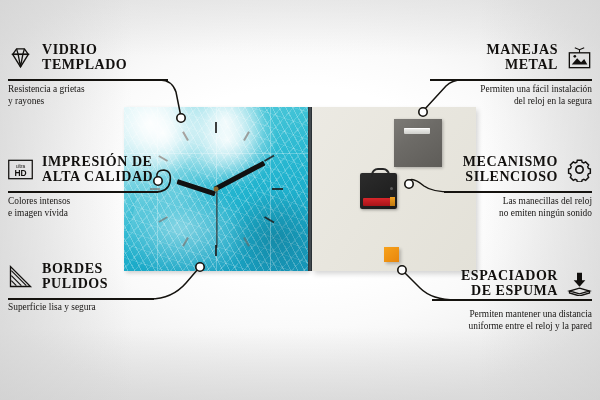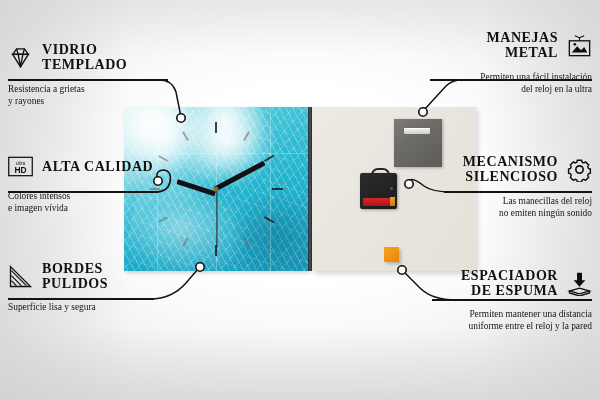--- a/index.html
+++ b/index.html
@@ -273,20 +273,21 @@
   <div class="feature left" style="top:154px">
     <div class="f-head">
       <span class="ico">
         <svg viewBox="0 0 34 28">
           <rect x="1" y="1.5" width="32" height="25" fill="none" stroke="#12100e" stroke-width="1.7"></rect>
           <text x="17" y="11.5" text-anchor="middle" font-family="Liberation Sans, sans-serif" font-size="6.4" fill="#12100e">ultra</text>
           <text x="17" y="23" text-anchor="middle" font-family="Liberation Sans, sans-serif" font-size="11.5" font-weight="bold" fill="#12100e">HD</text>
         </svg>
       </span>
       <span>
+        <span class="f-title" style="display:block">IMPRESIÓN DE</span>
         <span class="f-title" style="display:block">ALTA CALIDAD</span>
       </span>
     </div>
     <div class="f-desc" style="padding-top:12px">
       <span style="display:block">Colores intensos</span>
       <span style="display:block">e imagen vívida</span>
     </div>
   </div>
 
   <div class="feature left" style="top:261px">
@@ -302,39 +303,39 @@
       <span>
         <span class="f-title" style="display:block">BORDES</span>
         <span class="f-title" style="display:block">PULIDOS</span>
       </span>
     </div>
     <div class="f-desc" style="padding-top:11px">
       <span style="display:block">Superficie lisa y segura</span>
     </div>
   </div>
 
-  <div class="feature right" style="top:30px">
+  <div class="feature right" style="top:42px">
     <div class="f-head">
       <span>
         <span class="f-title" style="display:block">MANEJAS</span>
         <span class="f-title" style="display:block">METAL</span>
       </span>
       <span class="ico">
         <svg viewBox="0 0 32 30" fill="none" stroke="#12100e" stroke-width="1.7">
           <rect x="3" y="9" width="26" height="19"></rect>
           <path d="M6 24 L13 16 L18 21 L22 17 L26 24 Z" fill="#12100e" stroke="none"></path>
           <circle cx="10" cy="13.5" r="1.7" fill="#12100e" stroke="none"></circle>
           <path d="M16 9 L16 5" stroke-width="1.4"></path>
           <path d="M10 2.5 L16 5 L22 2.5" stroke-width="1.4"></path>
         </svg>
       </span>
     </div>
     <div class="f-desc" style="padding-top:12px">
       <span style="display:block">Permiten una fácil instalación</span>
-      <span style="display:block">del reloj en la ultra</span>
+      <span style="display:block">del reloj en la segura</span>
     </div>
   </div>
 
   <div class="feature right" style="top:154px">
     <div class="f-head">
       <span>
         <span class="f-title" style="display:block">MECANISMO</span>
         <span class="f-title" style="display:block">SILENCIOSO</span>
       </span>
       <span class="ico">

